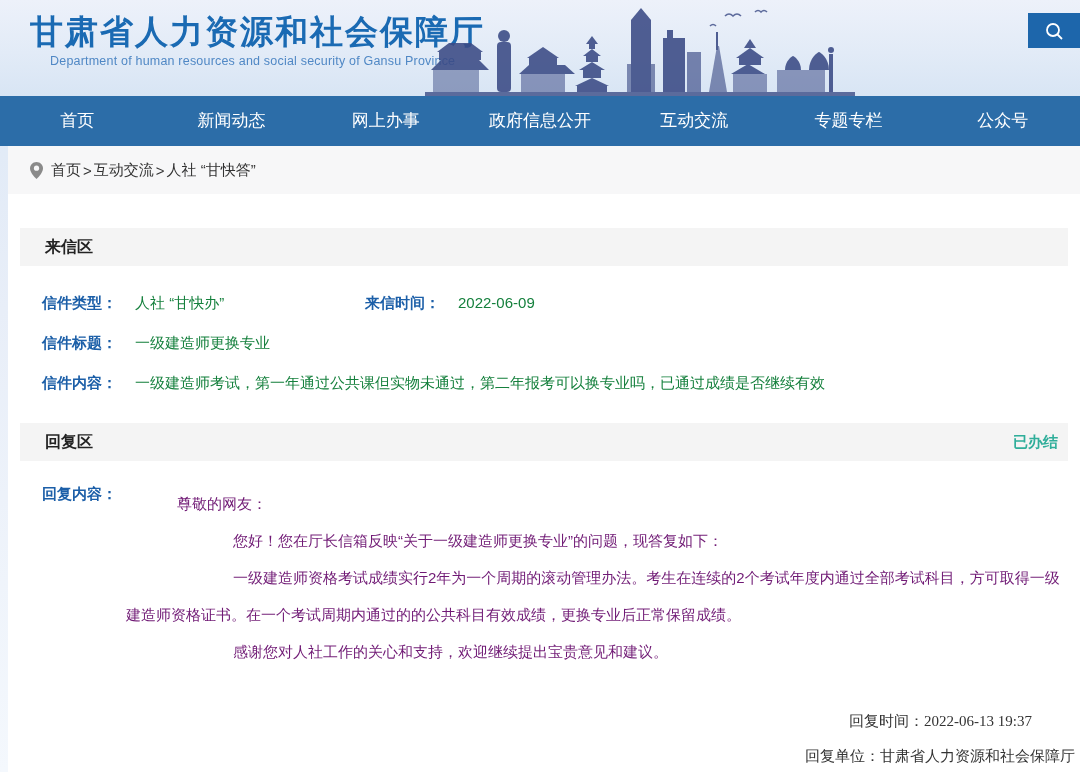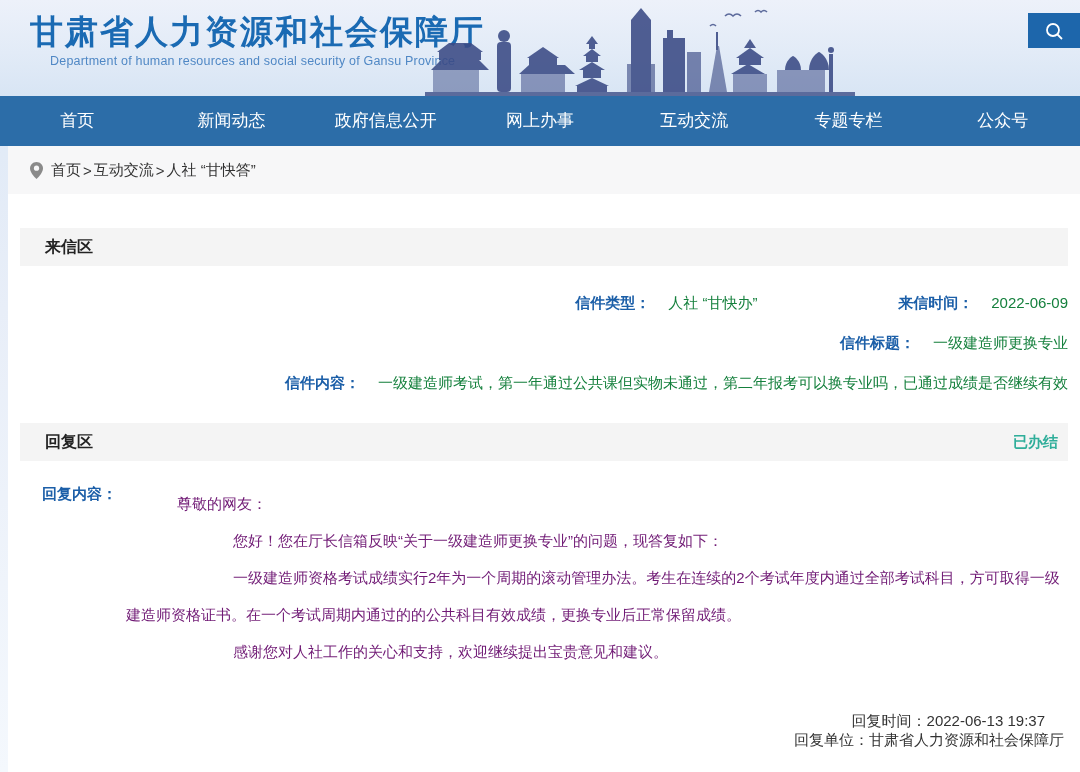--- a/index.html
+++ b/index.html
@@ -53,36 +53,36 @@
   .spacer { height:34px; background:#fff; }
   .section-header {
     margin:0 12px; height:38px; background:#f4f4f4;
     display:flex; align-items:center; justify-content:space-between;
     padding:0 10px 0 25px;
   }
   .section-title { font-size:16px; font-weight:bold; color:#222; }
   .status-badge { font-size:15px; font-weight:bold; color:#2fae9a; }
   
   .letter-body { padding:28px 12px 26px 34px; font-size:15px; }
-  .info-row { display:flex; margin-bottom:21px;justify-content:flex-end; }
+  .info-row { display:flex; margin-bottom:21px; }
   .info-row:last-child { margin-bottom:4px; }
   .pair { display:flex; }
   .pair-first { width:323px; }
   .f-label { width:93px; color:#1c5fa8; font-weight:bold; flex:none; }
   .f-value { color:#15803d; }
   
   .reply-body { padding:24px 12px 0 34px; font-size:15px; display:flex; }
   .reply-label { width:84px; color:#1c5fa8; font-weight:bold; flex:none; }
   .reply-text { flex:1; line-height:37px; color:#701a75; }
   .reply-text p { margin:0; }
   .indent-1 { text-indent:51px; }
   .indent-2 { text-indent:107px; }
   .reply-meta { margin-top:42px; font-size:15px; color:#333; }
-  .meta-time { text-align:right; padding-right:35px; }
-  .meta-unit { text-align:right; padding-right:16px; }
+  .meta-time { text-align:right; padding-right:48px;font-family:Liberation Serif, serif; }
+  .meta-unit { text-align:right; padding-right:5px; margin-top:16px; }
 </style>
 </head>
 <body>
 
 <div class="banner">
   <div class="banner-title">甘肃省人力资源和社会保障厅</div>
   <div class="banner-subtitle">Department of human resources and social security of Gansu Province</div>
 
   <svg class="skyline" viewBox="0 0 430 92" fill="none">
     <g fill="#3a4a85" opacity="0.88">
@@ -147,22 +147,22 @@
         <circle cx="9" cy="9" r="6" stroke="#fff" stroke-width="1.8" fill="none"></circle>
         <line x1="13.5" y1="13.5" x2="18" y2="18" stroke="#fff" stroke-width="1.8"></line>
       </svg>
     </button>
   </div>
 </div>
 
 <nav class="nav">
   <a class="nav-item">首页</a>
   <a class="nav-item">新闻动态</a>
+  <a class="nav-item">网上办事</a>
   <a class="nav-item">政府信息公开</a>
-  <a class="nav-item">网上办事</a>
   <a class="nav-item">互动交流</a>
   <a class="nav-item">专题专栏</a>
   <a class="nav-item">公众号</a>
 </nav>
 
 <div class="wrapper">
 
   <div class="crumb-bar">
     <span class="pin">
       <svg width="13" height="17" viewBox="0 0 13 17">

